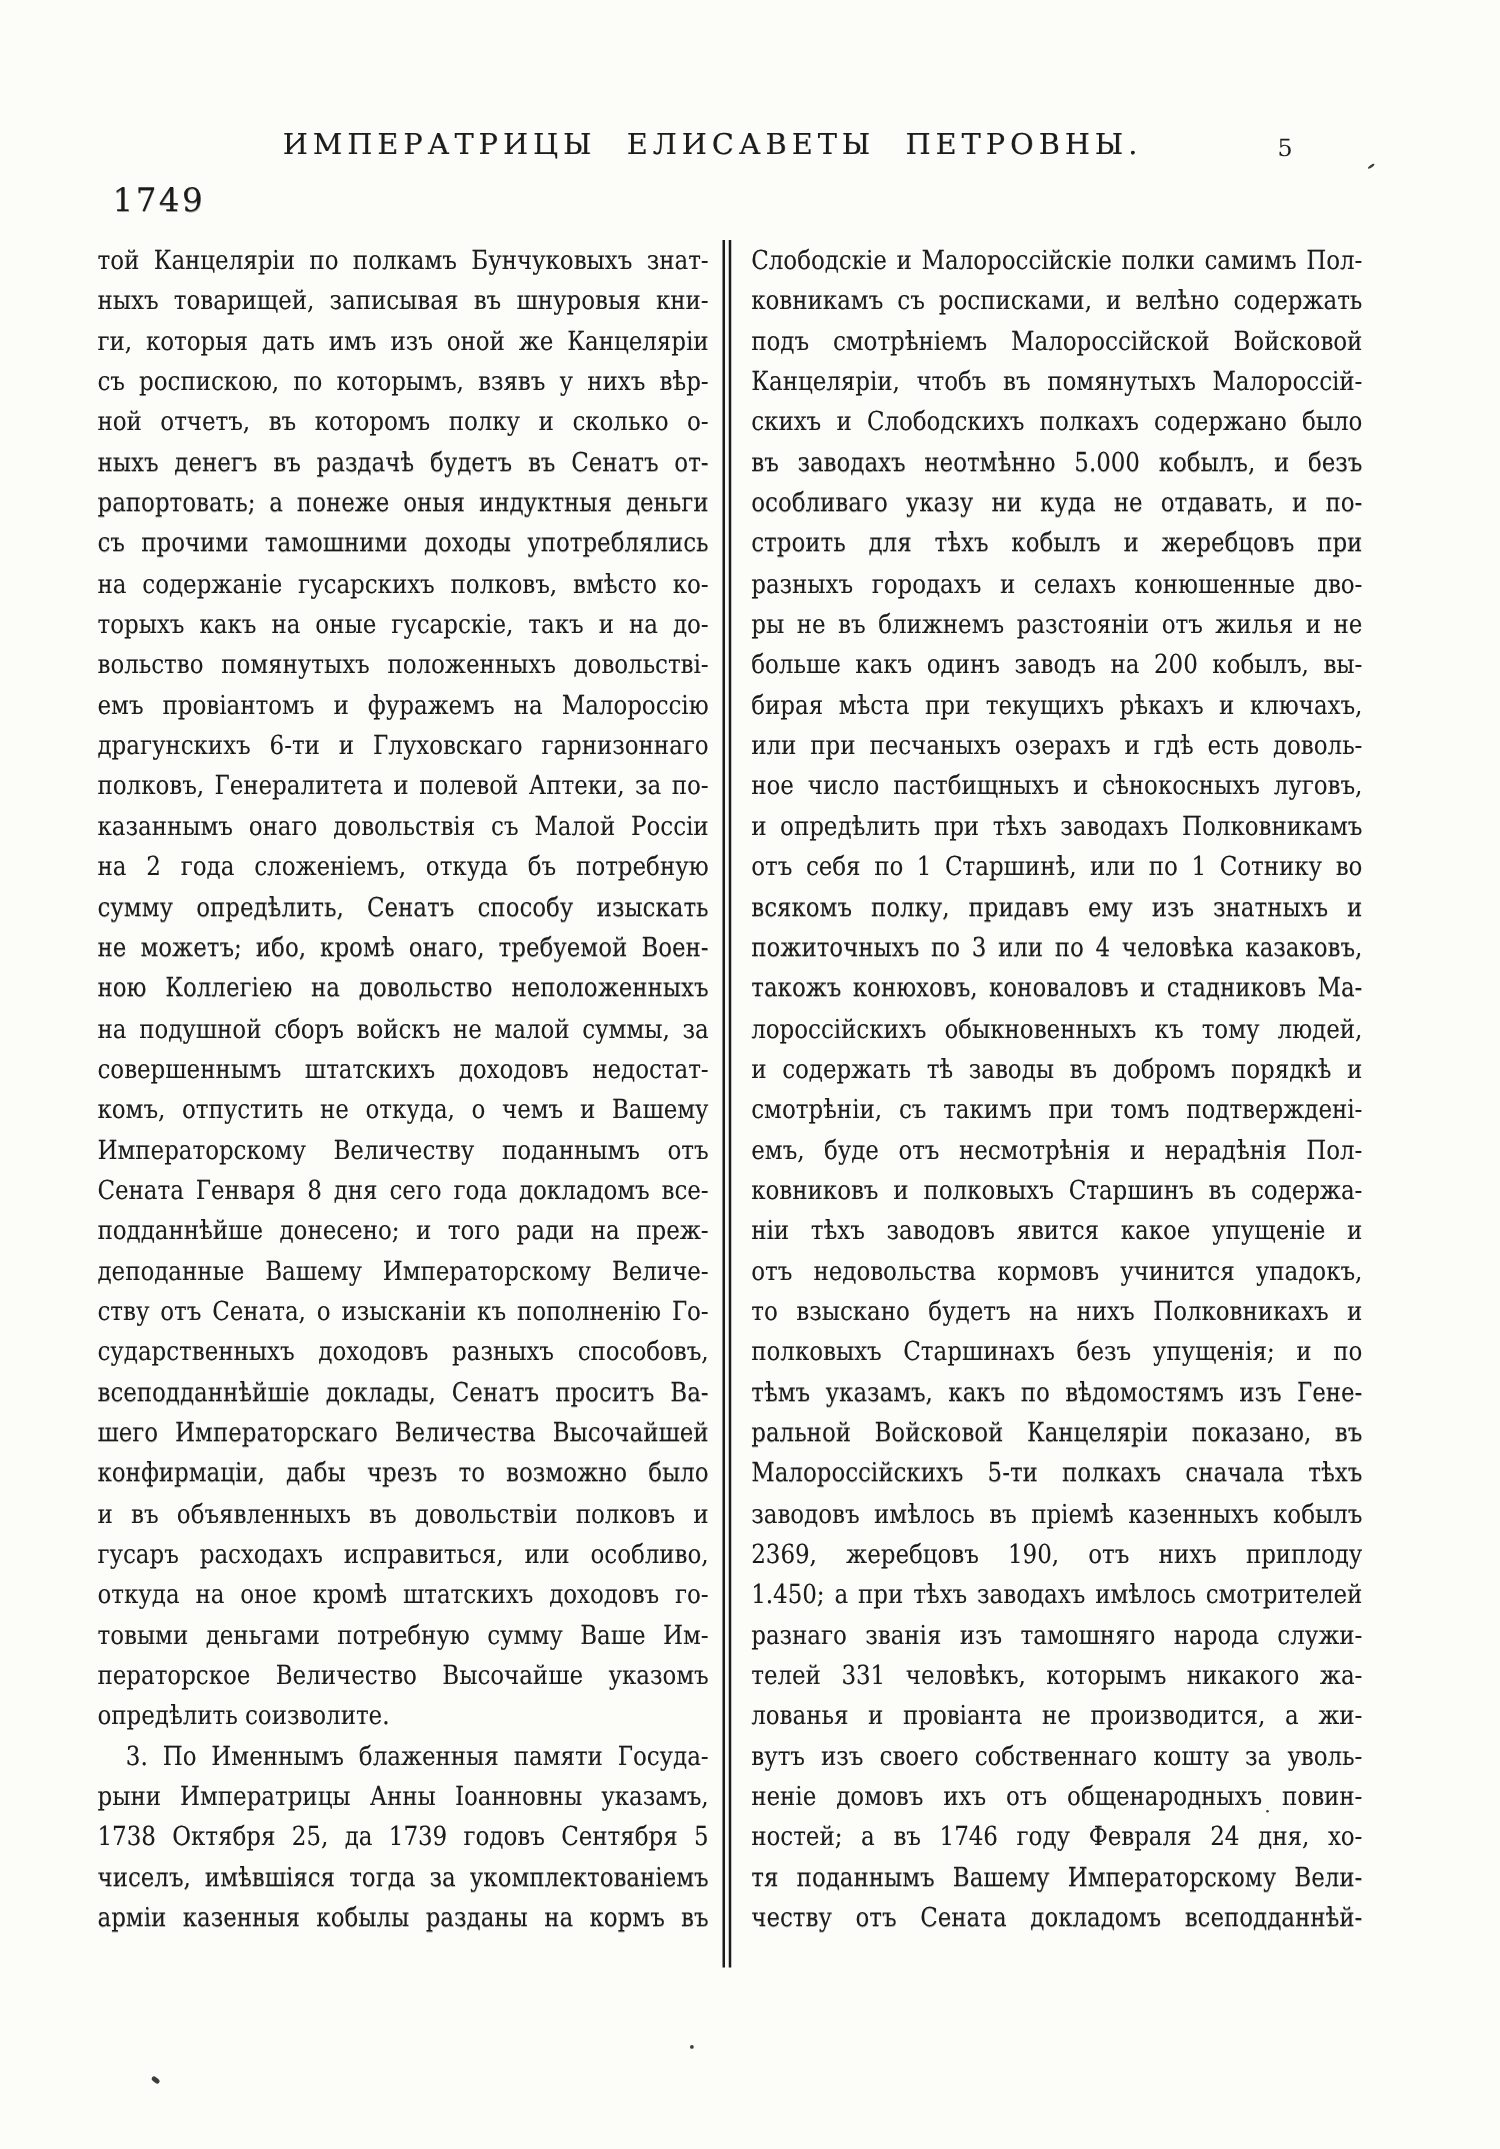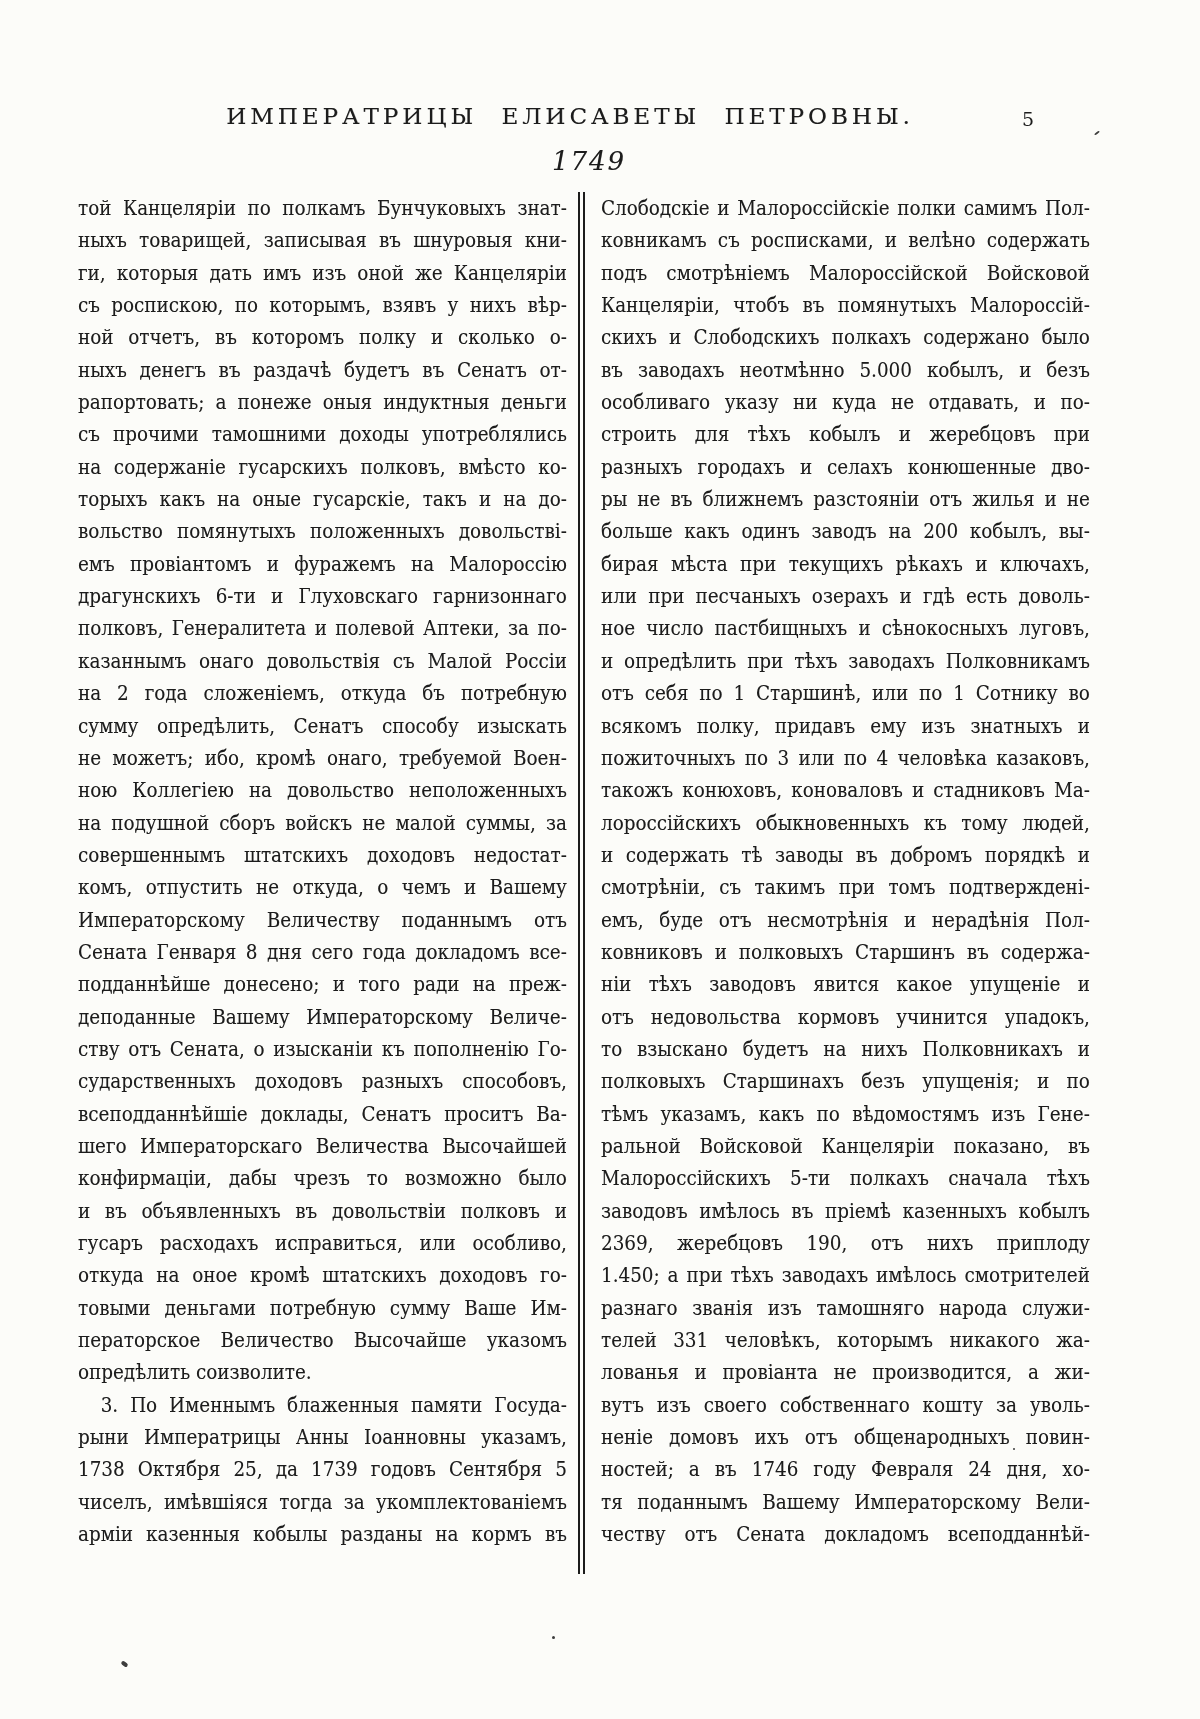--- a/index.html
+++ b/index.html
@@ -14,24 +14,23 @@
   .header-title{
     position:absolute;left:60px;top:103px;width:1020px;
     text-align:center;font-size:23px;letter-spacing:4px;word-spacing:13px;
     text-shadow:0.3px 0.3px 0 rgba(25,25,25,.4);
     white-space:nowrap;
   }
   .page-number{
     position:absolute;left:1022px;top:108px;font-size:19px;
   }
   .year-heading{
-    position:absolute;left:79px;top:146px;width:1020px;
-    text-align:center;font-size:26px;letter-spacing:2px;
+    position:absolute;left:90px;top:146px;width:1020px;
+    font-size:26px;letter-spacing:2px;
     text-shadow:0.3px 0.3px 0 rgba(25,25,25,.4);
-    font-style:italic;
   }
   .col{
     position:absolute;top:192px;width:560px;
     font-size:21px;
     transform:scaleX(0.873);transform-origin:left top;
     text-shadow:0.2px 0.2px 0 rgba(30,30,30,.35);
   }
   .col-left{left:78px;}
   .col-right{left:601px;}
   .line{

